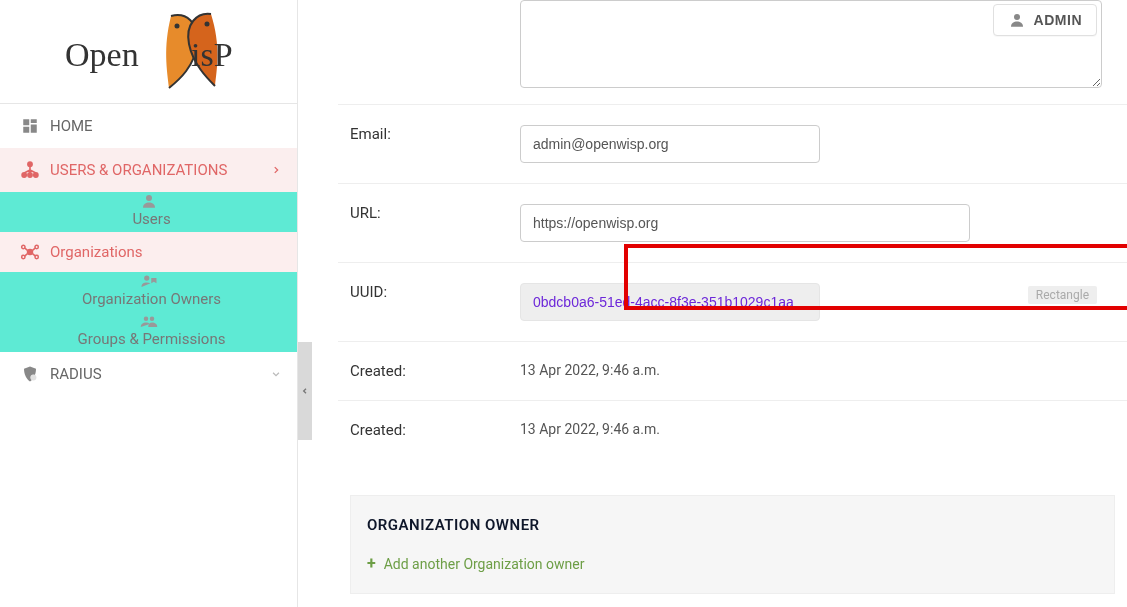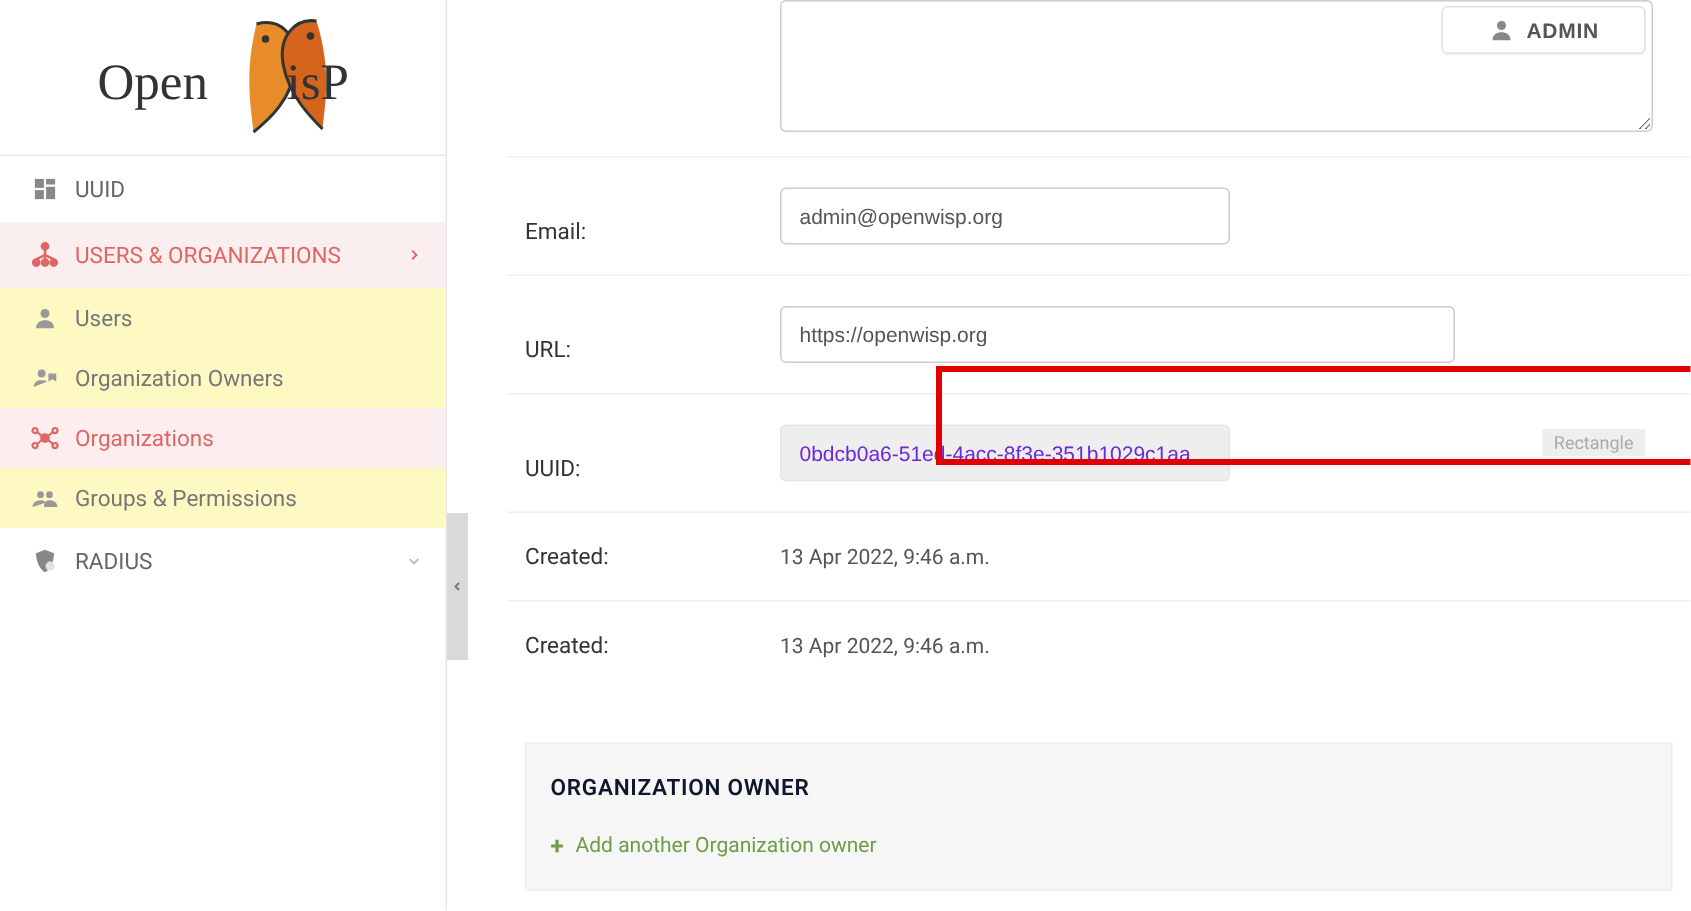--- a/index.html
+++ b/index.html
@@ -22,33 +22,33 @@
 .nav-sub .nav-item { padding-left: 16px; height: 40px; }
 
 .active-parent { background: #fbeeee; color: #e06666; }
 .active-parent .nav-icon, .active-parent .chev { color: #e06666; }
 .active-parent .nav-label { color: #e06666; }
 
 .active-child { background: #fceeee; color: #e06666; }
 .active-child .nav-icon { color: #e06666; }
 .active-child .nav-label { color: #e06666; }
 
-.pale-child { background: #fef9c3; }
+.pale-child { background: #5eead4; flex-direction: column; }
 .pale-child .nav-label { color: #777; }
 .pale-child .nav-icon { color: #999; }
 
 .collapse-handle { position: absolute; top: 342px; left: 298px; width: 14px; height: 98px; background: #d9d9d9; cursor: pointer; display:flex; align-items:center; justify-content:center; color:#777; }
 
 
 .main { flex: 1; position: relative; overflow: hidden; padding: 0 0 0 40px; }
-.admin-btn { position: absolute; top: 4px; right: 30px; display:flex; align-items:center; gap:8px; padding: 6px 30px; border:1px solid #e0e0e0; border-radius: 4px; background:#fff; color:#555; font-weight:600; letter-spacing: 0.5px; font-size: 14px; box-shadow: 0 1px 1px rgba(0,0,0,0.03); cursor:pointer; }
+.admin-btn { position: absolute; top: 4px; right: 30px; display:flex; align-items:center; gap:8px; padding: 6px 14px; border:1px solid #e0e0e0; border-radius: 4px; background:#fff; color:#555; font-weight:600; letter-spacing: 0.5px; font-size: 14px; box-shadow: 0 1px 1px rgba(0,0,0,0.03); cursor:pointer; }
 .admin-btn .nav-icon { color:#888; }
 
 .content { padding-top: 0; }
-.field-row { display:flex; align-items:flex-end; padding: 20px 0 20px 12px; border-bottom: 1px solid #eee; }
+.field-row { display:flex; align-items:flex-start; padding: 20px 0 20px 12px; border-bottom: 1px solid #eee; }
 .field-row.first { border-top: none; padding-top: 0; padding-bottom: 16px; }
 .field-label { width: 170px; color:#333; font-size: 15px; }
 .field-value { color:#555; }
 
 .input { width: 300px; height: 38px; border:1px solid #ccc; border-radius: 4px; background:#fff; padding: 0 12px; color:#555; font-size: 14px; }
 .input-wide { width: 450px; }
 .textarea { width: 582px; height: 88px; border:1px solid #ccc; border-radius: 4px; background:#fff; padding: 8px 12px; color:#555; font-size: 14px; resize: both; }
 .uuid-input { width: 300px; height: 38px; border:1px solid #e5e5e5; border-radius: 4px; background:#eee; padding: 0 12px; color:#6d28d9; font-size: 14px; overflow:hidden; text-overflow: clip; white-space:nowrap; }
 
 .highlight-box { position:absolute; left: 326px; top: 244px; width: 540px; height: 66px; border: 4px solid #e20000; pointer-events:none; }
@@ -85,21 +85,21 @@
   <nav class="nav">
     <div class="nav-item">
       <span class="nav-icon">
         <svg viewBox="0 0 24 24" fill="currentColor">
             <rect x="3" y="3" width="8" height="8"></rect>
             <rect x="13" y="3" width="8" height="5"></rect>
             <rect x="13" y="10" width="8" height="11"></rect>
             <rect x="3" y="13" width="8" height="8"></rect>
           </svg>
       </span>
-      <span class="nav-label">UUID</span>
+      <span class="nav-label">HOME</span>
     </div>
 
     <div class="nav-item active-parent">
       <span class="nav-icon big">
         <svg viewBox="0 0 24 24" fill="none" stroke="currentColor" stroke-width="2">
             <circle cx="12" cy="5" r="2.5" fill="currentColor"></circle>
             <circle cx="5" cy="18" r="2.5" fill="currentColor"></circle>
             <circle cx="12" cy="18" r="2.5" fill="currentColor"></circle>
             <circle cx="19" cy="18" r="2.5" fill="currentColor"></circle>
             <path d="M12 7.5 L12 12 M12 12 L5 15.5 M12 12 L12 15.5 M12 12 L19 15.5"></path>
@@ -115,45 +115,45 @@
 
     <div class="nav-sub">
       <div class="nav-item pale-child">
         <span class="nav-icon">
           <svg viewBox="0 0 24 24" fill="currentColor">
               <circle cx="12" cy="8" r="4"></circle>
               <path d="M4 21 C4 16 8 14 12 14 C16 14 20 16 20 21 Z"></path>
             </svg>
         </span>
         <span class="nav-label">Users</span>
-      </div>
-
-      <div class="nav-item pale-child">
-        <span class="nav-icon">
-          <svg viewBox="0 0 24 24" fill="currentColor">
-              <circle cx="9" cy="8" r="3.5"></circle>
-              <path d="M2 20 C2 15.5 5 14 9 14 C11 14 12.5 14.3 14 15"></path>
-              <path d="M15 8 L22 8 L22 15 L18.5 13 L15 15 Z"></path>
-            </svg>
-        </span>
-        <span class="nav-label">Organization Owners</span>
       </div>
 
       <div class="nav-item active-child">
         <span class="nav-icon big">
           <svg viewBox="0 0 24 24" fill="none" stroke="currentColor" stroke-width="1.8">
               <circle cx="12" cy="12" r="3" fill="currentColor"></circle>
               <circle cx="4" cy="6" r="2"></circle>
               <circle cx="20" cy="6" r="2"></circle>
               <circle cx="4" cy="18" r="2"></circle>
               <circle cx="20" cy="18" r="2"></circle>
               <path d="M9 10 L5.5 7 M15 10 L18.5 7 M9 14 L5.5 17 M15 14 L18.5 17"></path>
             </svg>
         </span>
         <span class="nav-label">Organizations</span>
+      </div>
+
+      <div class="nav-item pale-child">
+        <span class="nav-icon">
+          <svg viewBox="0 0 24 24" fill="currentColor">
+              <circle cx="9" cy="8" r="3.5"></circle>
+              <path d="M2 20 C2 15.5 5 14 9 14 C11 14 12.5 14.3 14 15"></path>
+              <path d="M15 8 L22 8 L22 15 L18.5 13 L15 15 Z"></path>
+            </svg>
+        </span>
+        <span class="nav-label">Organization Owners</span>
       </div>
 
       <div class="nav-item pale-child">
         <span class="nav-icon">
           <svg viewBox="0 0 24 24" fill="currentColor">
               <circle cx="8" cy="9" r="3"></circle>
               <circle cx="16" cy="9" r="3"></circle>
               <path d="M1 20 C1 16 4 14 8 14 C10 14 11.5 14.5 13 16"></path>
               <path d="M11 20 C11 16 13 14 16 14 C20 14 23 16 23 20"></path>
             </svg>

